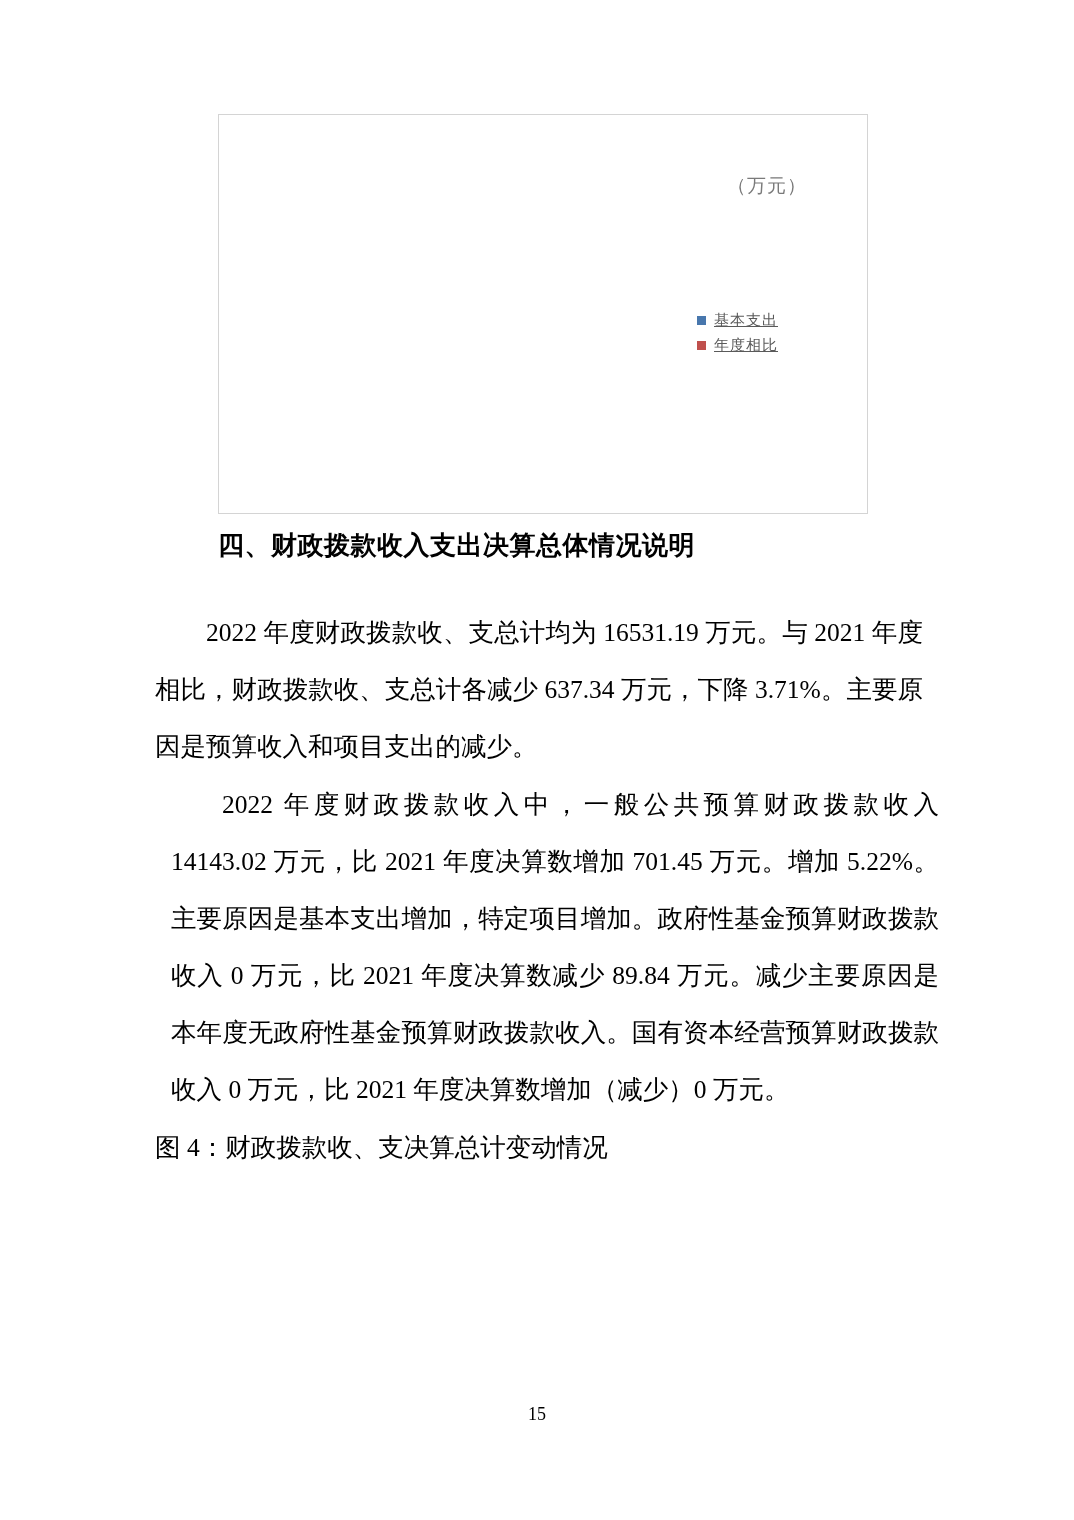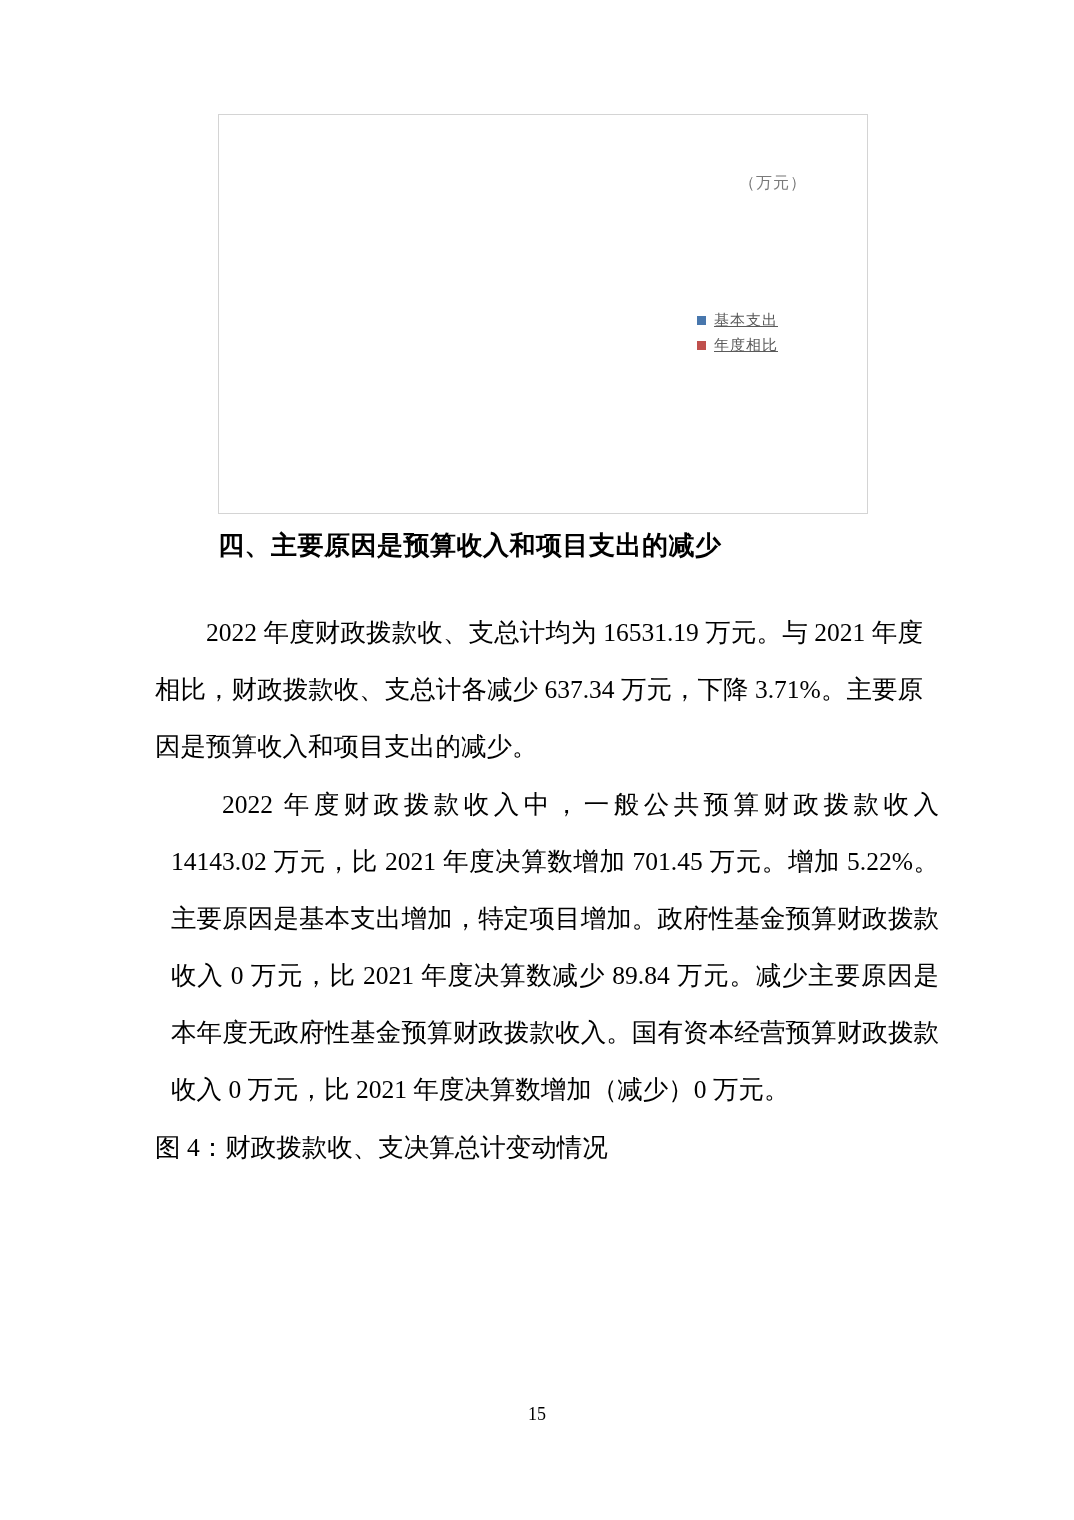--- a/index.html
+++ b/index.html
@@ -29,21 +29,21 @@
     height: 400px;
     border: 1px solid #d4d4d4;
     background: #ffffff;
     box-sizing: border-box;
   }
   .chart-unit {
     position: absolute;
     right: 60px;
     top: 58px;
     font-family: "Liberation Serif", serif;
-    font-size: 16px;
+    font-size: 19px;
     color: #7a7a7a;
     letter-spacing: 1px;
   }
   .pie-wrap {
     position: absolute;
     left: 130px;
     top: 90px;
     width: 262px;
     height: 262px;
   }
@@ -154,21 +154,21 @@
         <span class="legend-swatch" style="background:#4877ad"></span>
         <span class="legend-text">基本支出</span>
       </div>
       <div class="legend-row">
         <span class="legend-swatch" style="background:#c0504d"></span>
         <span class="legend-text">年度相比</span>
       </div>
     </div>
   </div>
 
-  <h2 class="section-title">四、主要原因是预算收入和项目支出的减少</h2>
+  <h2 class="section-title">四、财政拨款收入支出决算总体情况说明</h2>
 
   <p class="body-text" id="para1">2022 年度财政拨款收、支总计均为 16531.19 万元。与 2021 年度相比，财政拨款收、支总计各减少 637.34 万元，下降 3.71%。主要原因是预算收入和项目支出的减少。</p>
 
   <p class="body-text" id="para2">2022 年度财政拨款收入中，一般公共预算财政拨款收入 14143.02 万元，比 2021 年度决算数增加 701.45 万元。增加 5.22%。主要原因是基本支出增加，特定项目增加。政府性基金预算财政拨款收入 0 万元，比 2021 年度决算数减少 89.84 万元。减少主要原因是本年度无政府性基金预算财政拨款收入。国有资本经营预算财政拨款收入 0 万元，比 2021 年度决算数增加（减少）0 万元。</p>
 
   <div class="figure-caption">图 4：财政拨款收、支决算总计变动情况</div>
 
   <div class="page-number">15</div>
 
 </div>

